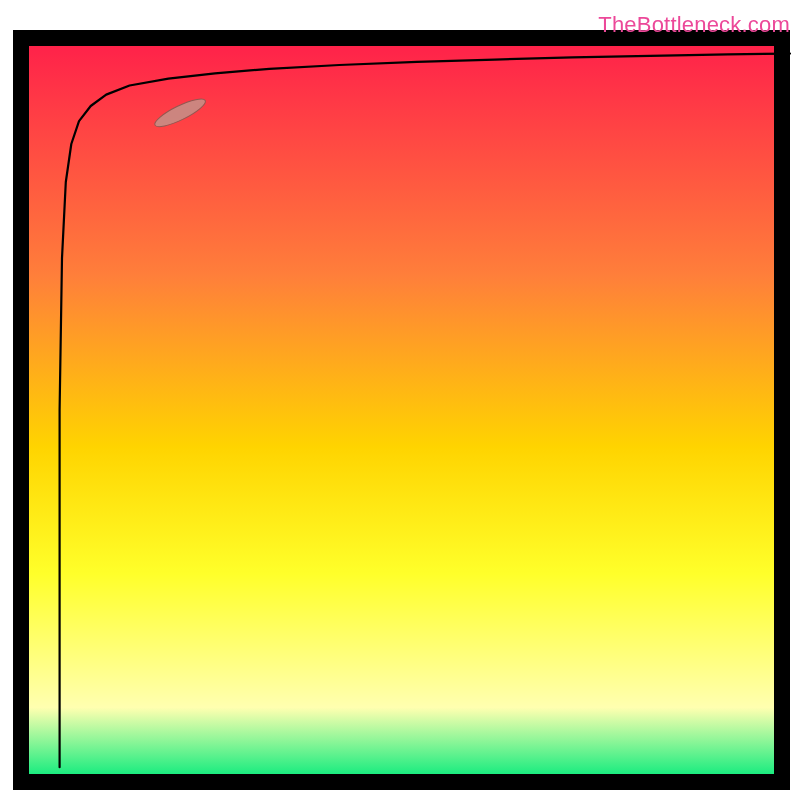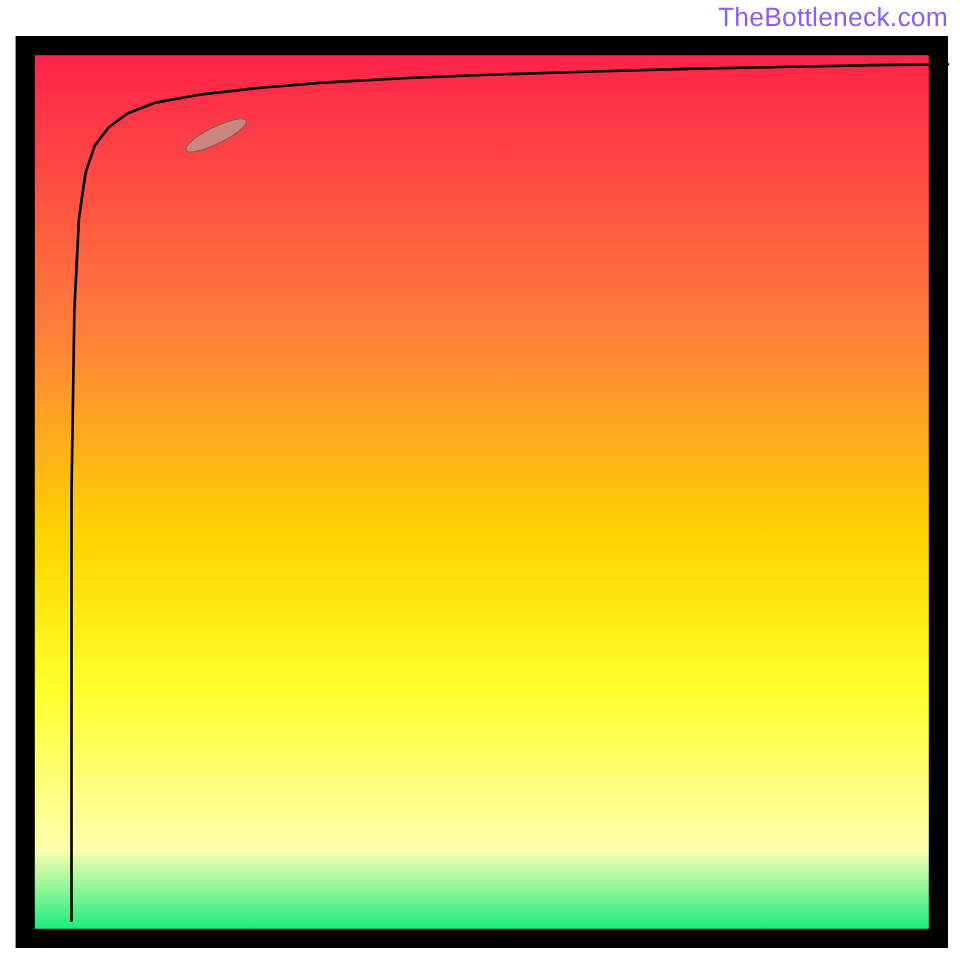--- a/index.html
+++ b/index.html
@@ -11,25 +11,25 @@
     background: #ffffff;
     font-family: Arial, Helvetica, sans-serif;
   }
   .stage {
     position: relative;
     width: 800px;
     height: 800px;
   }
   .watermark {
     position: absolute;
-    top: 2px;
+    top: 12px;
     right: 10px;
     font-size: 22px;
     font-weight: 500;
-    color: #8b5cf6;
+    color: #ec4899;
     letter-spacing: 0.2px;
     z-index: 10;
   }
   svg {
     position: absolute;
     top: 0;
     left: 0;
   }
 </style>
 </head>

